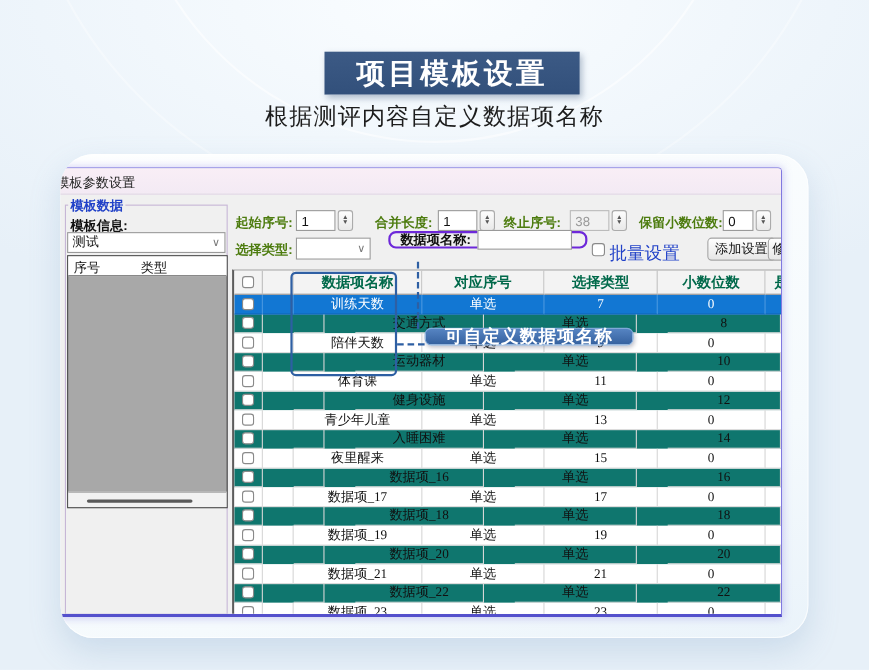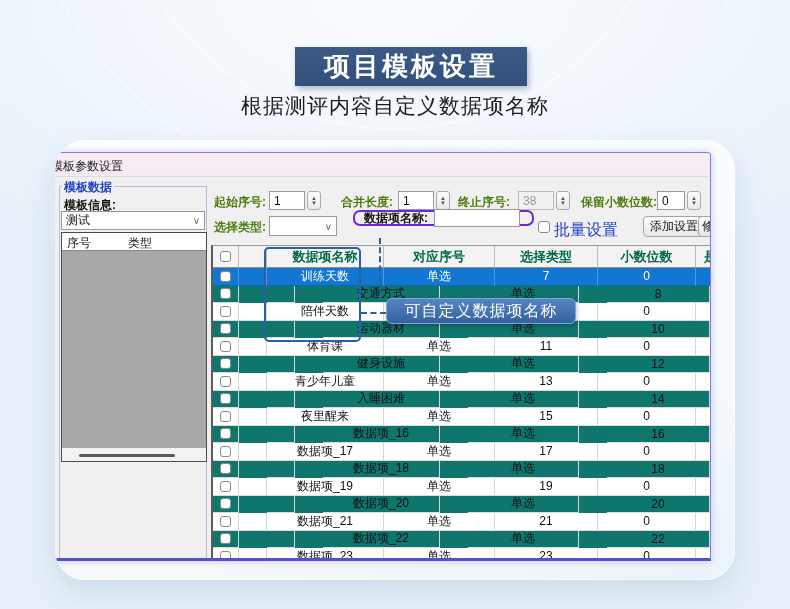--- a/index.html
+++ b/index.html
@@ -70,21 +70,21 @@
     font-size:12px; font-family:"Liberation Sans",sans-serif; }
   .checkbox { position:absolute; width:12px; height:12px; border:1px solid #8a8a8a; border-radius:3px; background:#fff; }
   .batch-lbl { position:absolute; left:514px; top:67px; font-size:16px; color:#2242c8; }
   .btn { position:absolute; height:21px; background:linear-gradient(180deg,#fefefe,#e6e6e6);
     border:1px solid #a5a5a5; border-radius:4px; font-size:12px; color:#111;
     display:flex; align-items:center; justify-content:center; padding:0 6px;
     font-family:"Liberation Sans",sans-serif; white-space:nowrap; }
 
   
   .dtable { position:absolute; left:171px; top:92px; width:501px; height:314px;
-    border-left:2px solid #5c5c5c; border-top:1px solid #9a9a9a; background:#fff; overflow:hidden; }
+    border-left:2px solid #5c5c5c; border-top:1px solid #9a9a9a; background:#fff; overflow:hidden;font-family:Liberation Serif, serif; }
   .trow, .thead { display:grid; grid-template-columns:26px 28px 117px 111px 103px 98px 1fr; }
   .thead { height:22px; }
   .thead .cell { background:#f3f3f3; border-right:1px solid #b9b9b9; border-bottom:1px solid #8f8f8f;
     color:#00694a; font-size:13px; font-weight:bold; display:flex; align-items:center; justify-content:center;
     overflow:hidden; }
   .trow { height:17.5px; background:#fff; }
   .trow.alt { background:#0f766e;gap:28px; }
   .trow.sel { background:#1277d3; }
   .trow.sel .cell { color:#fff; border-right-color:#4a98e0; border-bottom-color:#0f65b5; }
   .trow .cell { border-right:1px solid #d6d6d6; border-bottom:1px solid #dcdcdc; font-size:12px; color:#111;
@@ -92,23 +92,23 @@
   .cb { width:11px; height:11px; border:1px solid #8a8a8a; border-radius:3px; background:#fff; }
   .partial-head span { position:relative; left:7px; }
 
   
   .col-box { position:absolute; left:224px; top:94px; width:97px; height:95px;
     border:2px solid #2e5fa3; border-radius:5px; z-index:25; pointer-events:none; }
   .v-dash { position:absolute; left:339px; top:85px; width:0; height:61px;
     border-left:2px dashed #2e5fa3; z-index:25; }
   .h-dash { position:absolute; left:321px; top:159px; width:25px; height:0;
     border-top:2px dashed #2e5fa3; z-index:25; }
-  .callout { position:absolute; left:346px; top:145px; width:190px; height:26px;
+  .callout { position:absolute; left:346px; top:145px; width:190px; height:16px;
     background:linear-gradient(180deg,#5684c2,#35619f); border:1px solid #7fa8d8; border-radius:6px;
-    color:#fff; font-size:16px; font-weight:normal; display:flex; align-items:center; justify-content:center;
+    color:#fff; font-size:16px; font-weight:bold; display:flex; align-items:center; justify-content:center;
     letter-spacing:1px; z-index:30; box-shadow:1px 2px 4px rgba(0,0,40,0.25); }
 </style>
 </head>
 <body>
 
 <div class="stage">
   <div class="ring ring1"></div>
   <div class="ring ring2"></div>
 
   <div class="title-badge">项目模板设置</div>

